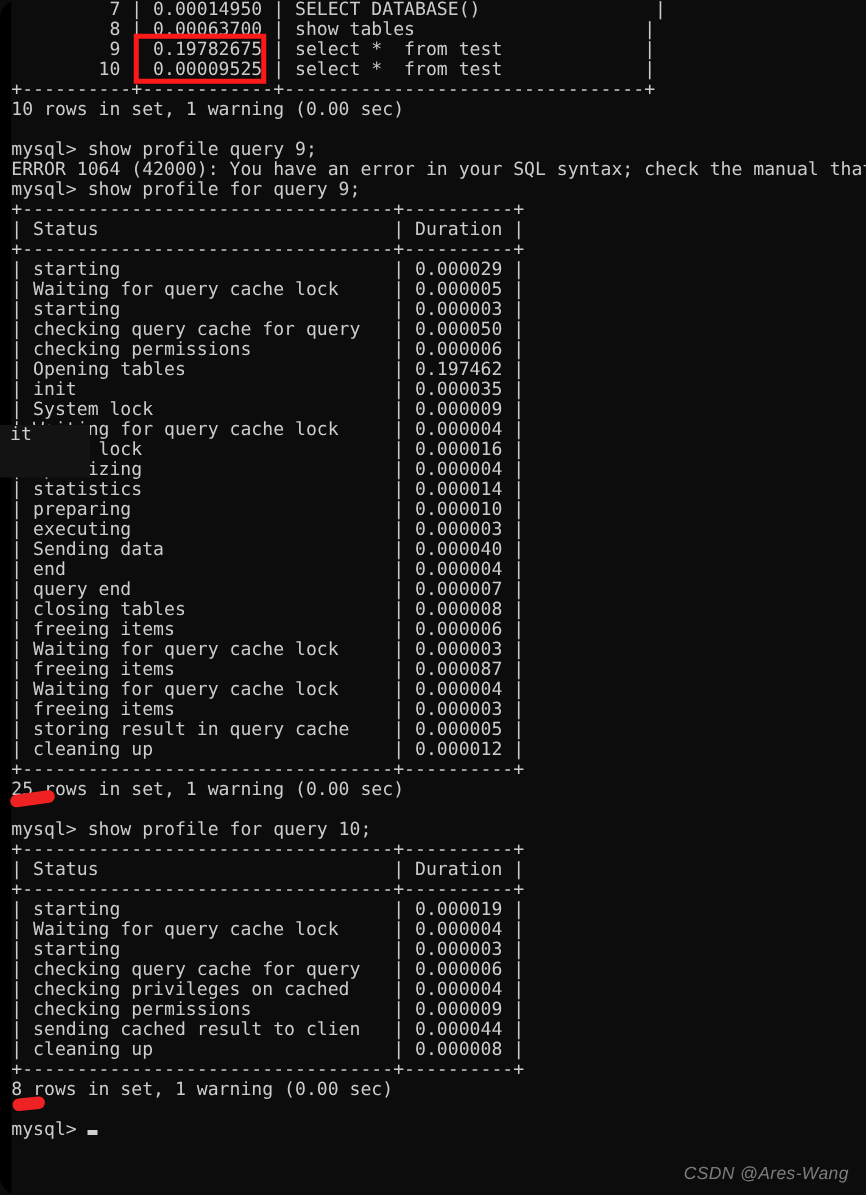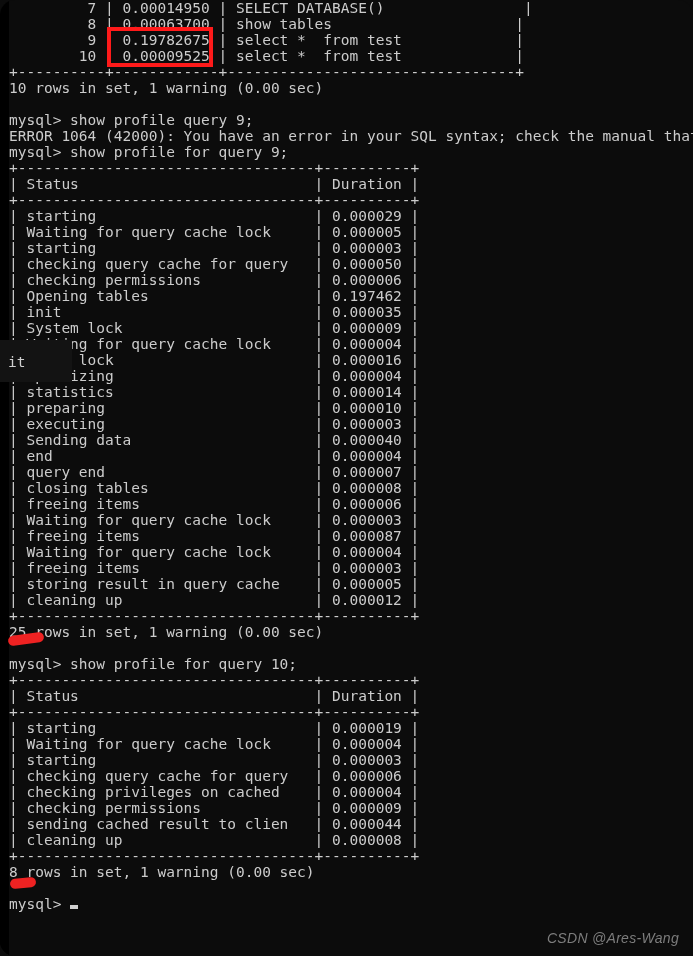--- a/index.html
+++ b/index.html
@@ -90,21 +90,21 @@
     height: 42px;
     background: #131313;
     color: #cfcfcf;
     font-family: "DejaVu Sans Mono", "Liberation Mono", monospace;
     font-size: 14.5px;
     line-height: 16px;
   }
   .overlay-box .ov-text {
     position: absolute;
     left: 8px;
-    top: 14px;
+    top: 0;
     text-align: center;
   }
   
   .watermark {
     position: absolute;
     right: 14px;
     bottom: 10px;
     color: #7d7d7d;
     font-family: "Liberation Sans", sans-serif;
     font-size: 14px;

